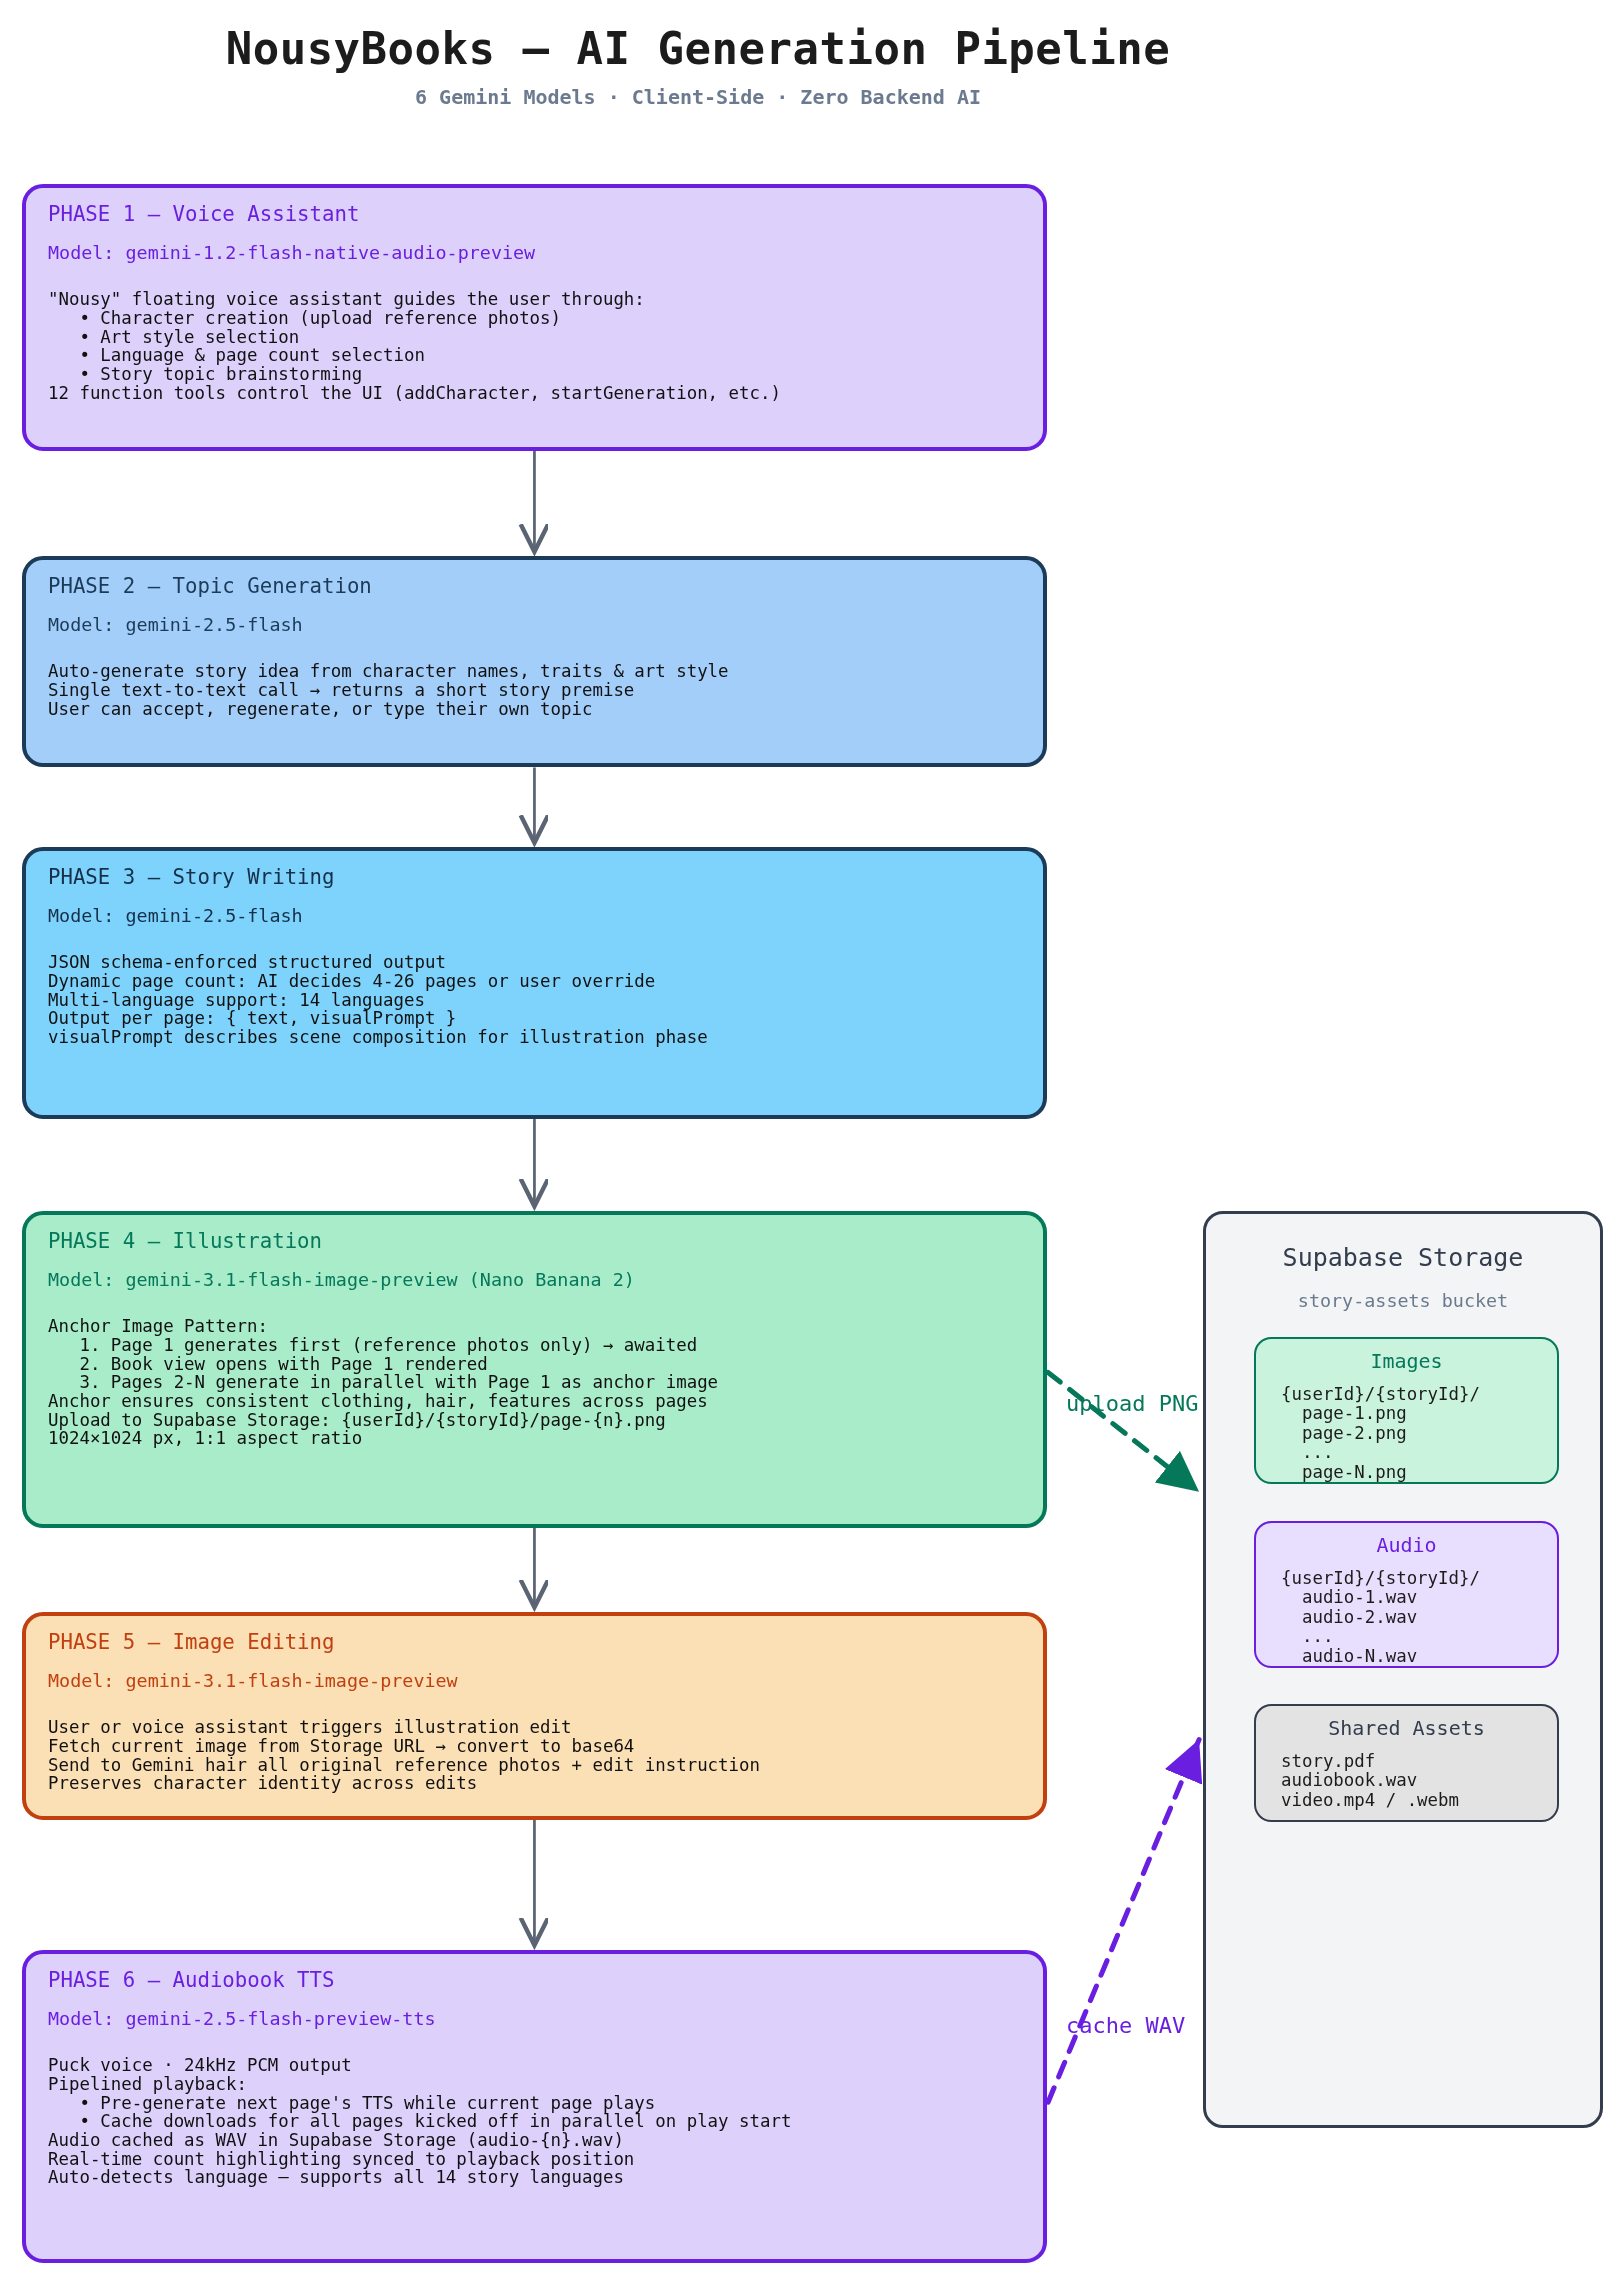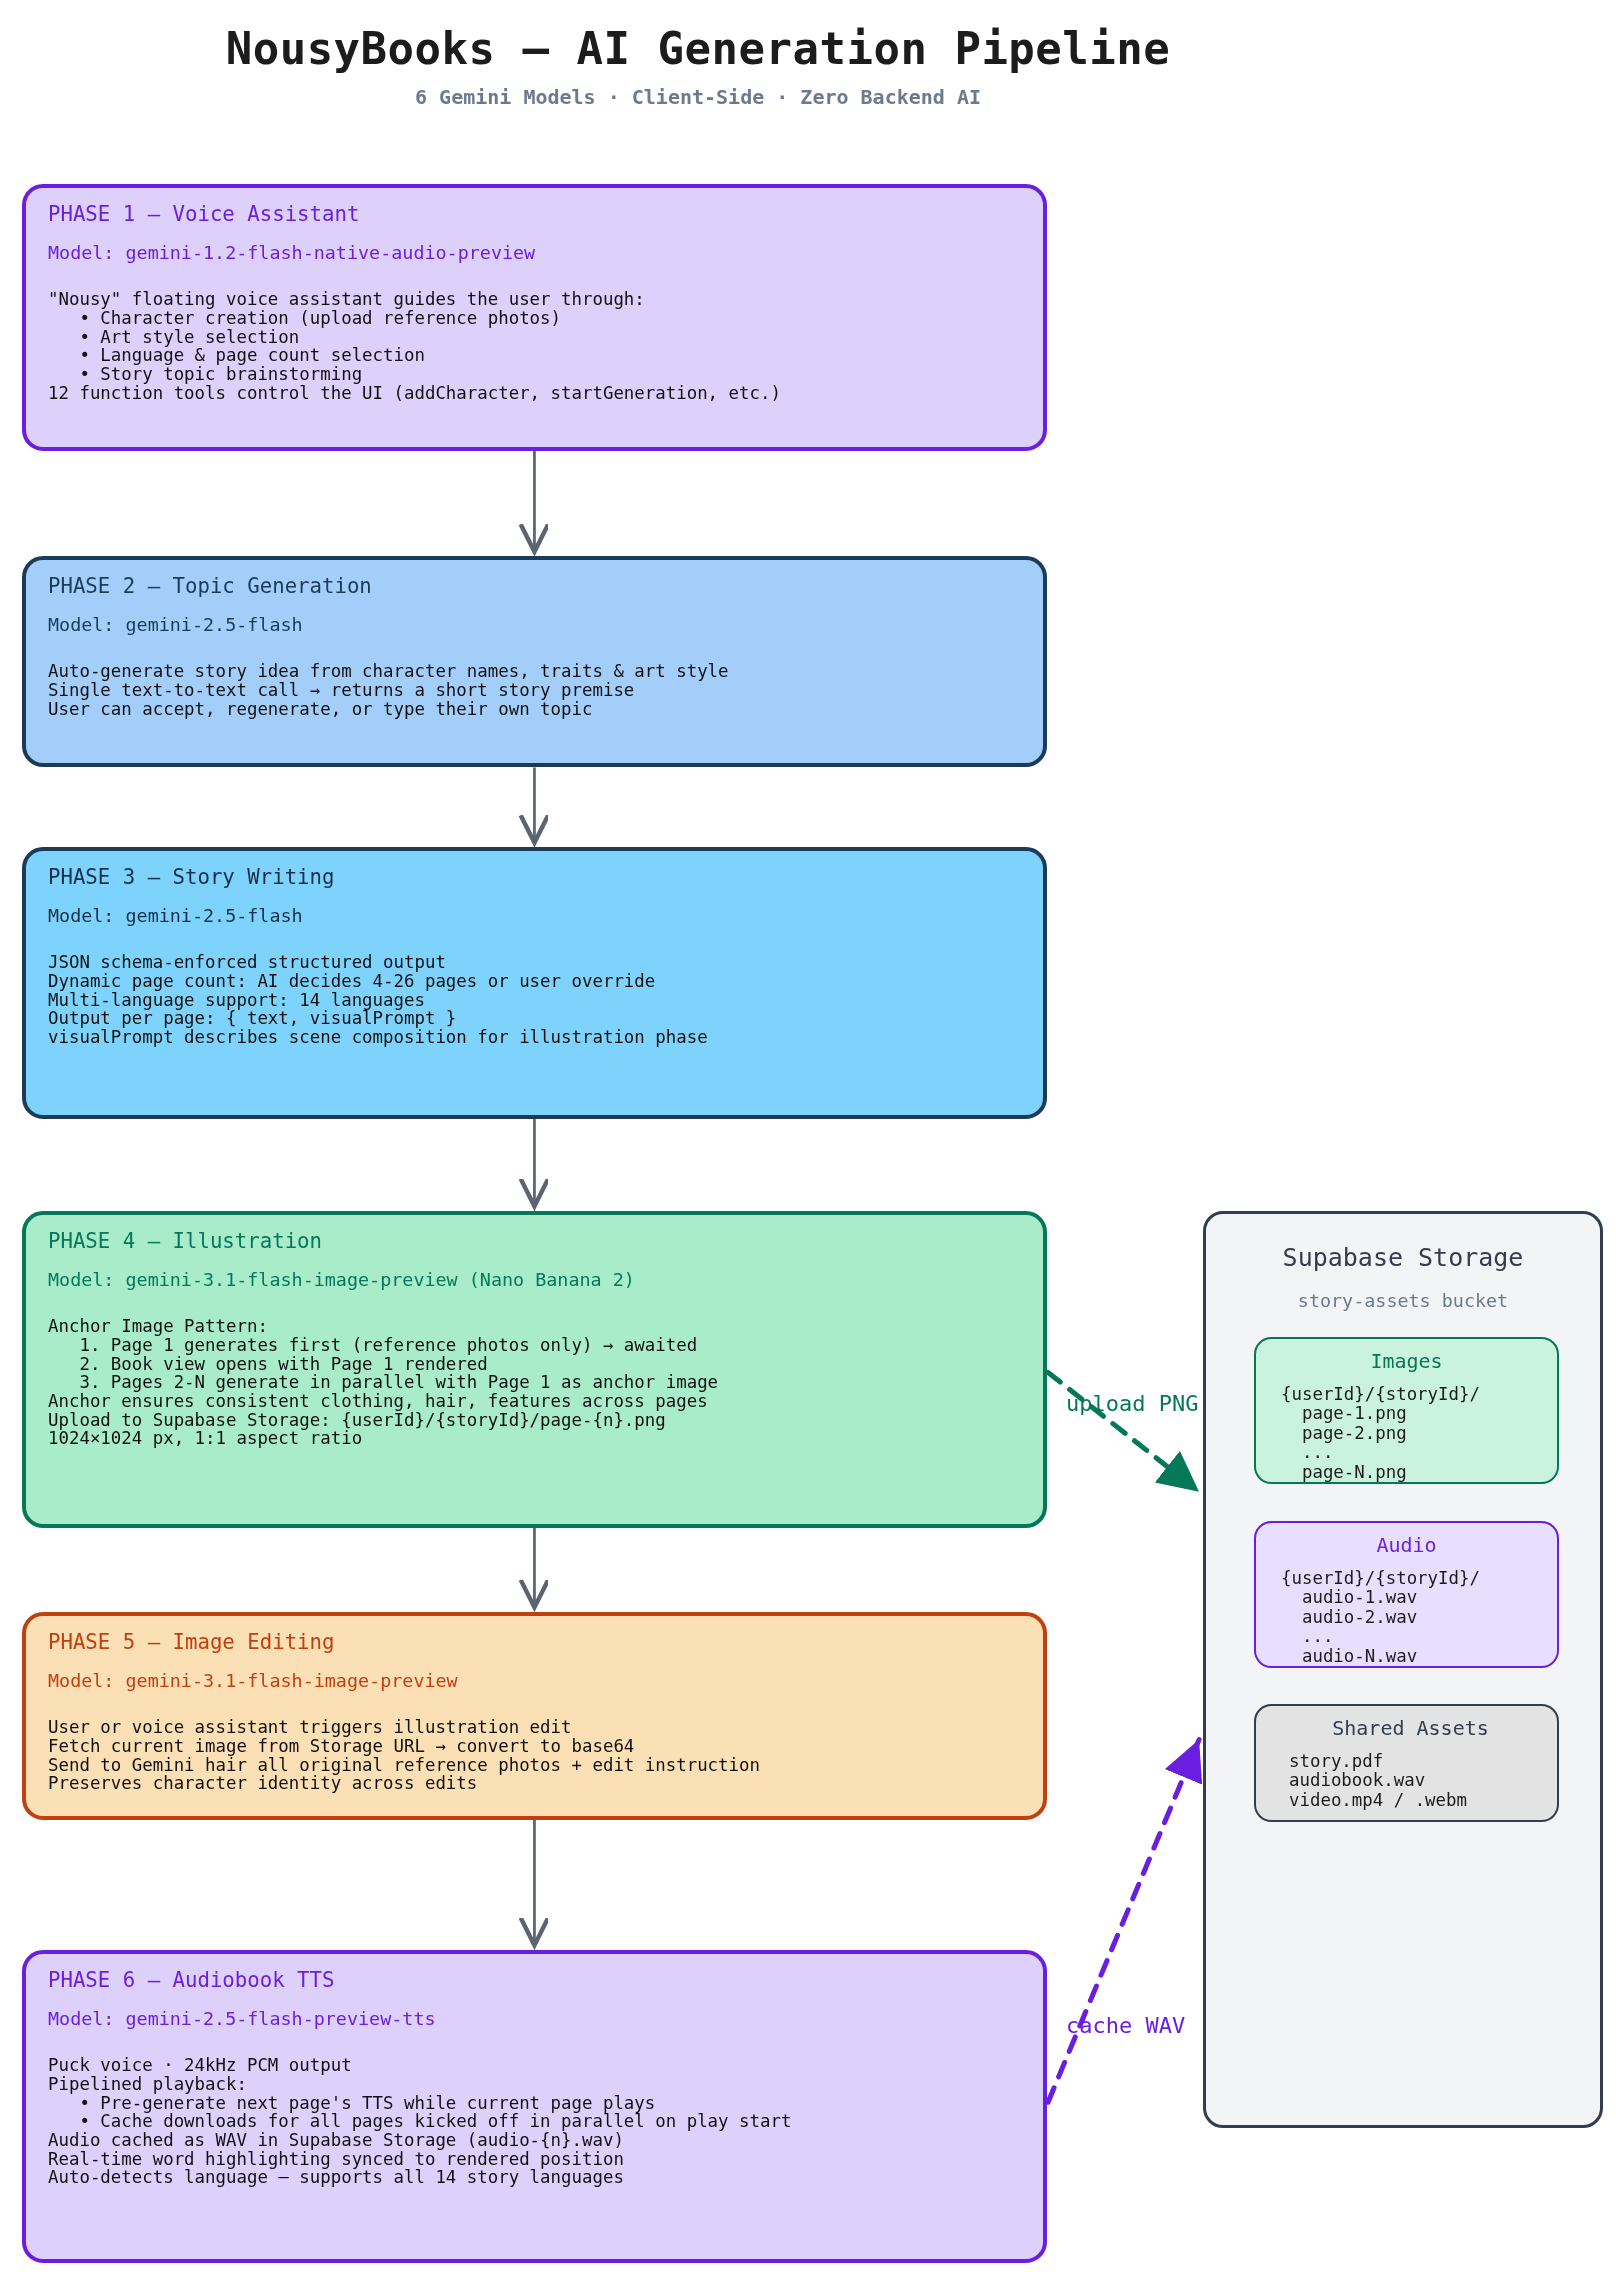--- a/index.html
+++ b/index.html
@@ -162,21 +162,21 @@
   #images-box .sub-title { color: #05785a; }
 
   #audio-box {
     left: 48px; top: 307px; width: 305px; height: 147px;
     background: #e8defd; border-color: #6a1fe0;
   }
   #audio-box .sub-title { color: #6a1fe0; }
 
   #shared-box {
     left: 48px; top: 490px; width: 305px; height: 118px;
-    background: #e3e3e3; border-color: #333d4d; padding-left: 8px;
+    background: #e3e3e3; border-color: #333d4d;
   }
   #shared-box .sub-title { color: #333d4d; }
 
   
   #arrows {
     position: absolute;
     left: 0; top: 0;
     width: 1616px; height: 2295px;
     pointer-events: none;
   }
@@ -299,21 +299,21 @@
 
 <div class="phase-box" id="phase6">
   <div class="phase-title">PHASE 6 — Audiobook TTS</div>
   <div class="phase-model">Model: gemini-2.5-flash-preview-tts</div>
   <div class="phase-lines">
       <span class="ln">Puck voice · 24kHz PCM output</span>
       <span class="ln">Pipelined playback:</span>
       <span class="ln">   • Pre-generate next page's TTS while current page plays</span>
       <span class="ln">   • Cache downloads for all pages kicked off in parallel on play start</span>
       <span class="ln">Audio cached as WAV in Supabase Storage (audio-{n}.wav)</span>
-      <span class="ln">Real-time word highlighting synced to rendered position</span>
+      <span class="ln">Real-time count highlighting synced to playback position</span>
       <span class="ln">Auto-detects language — supports all 14 story languages</span>
     </div>
 </div>
 
 <div id="storage-panel">
   <div id="storage-title">Supabase Storage</div>
   <div id="storage-sub">story-assets bucket</div>
 
   <div class="sub-box" id="images-box">
     <div class="sub-title">Images</div>

